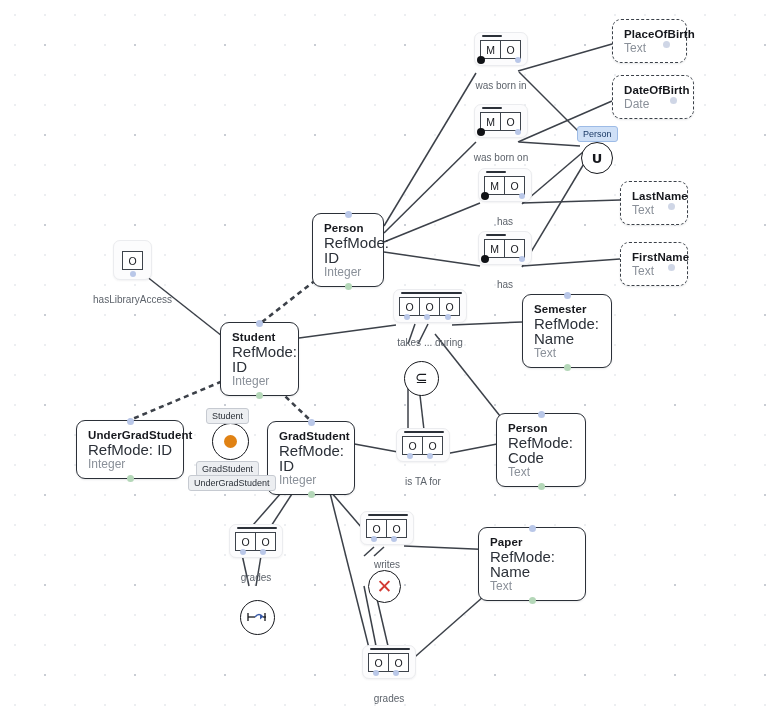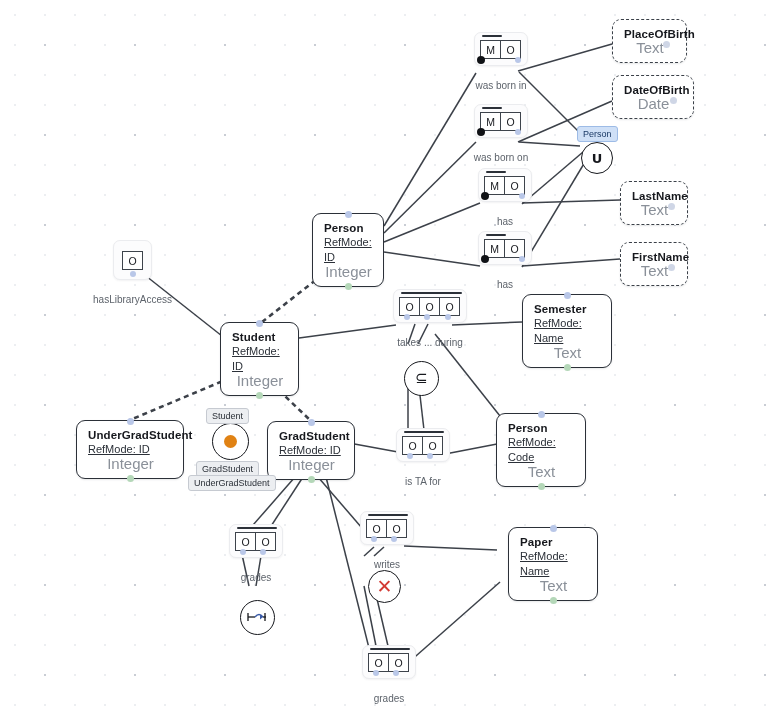--- a/index.html
+++ b/index.html
@@ -24,22 +24,22 @@
   .objbox{
     position:absolute;box-sizing:border-box;
     background:#ffffff;
     border:1.6px solid #2b3038;
     border-radius:9px;
     padding:7px 10px 7px 11px;
     box-shadow:0 1px 2px rgba(20,25,40,.10);
   }
   .objbox.value{ border-style:dashed; border-width:1.5px; border-color:#3a4048;}
   .objbox .ot-name{font-size:11.5px;font-weight:bold;color:#16181d;line-height:14px;letter-spacing:.1px;}
-  .objbox .ot-ref{font-size:11px;color:#2b3038;line-height:15px;text-decoration:underline;}
-  .objbox .ot-type{font-size:15px;color:#8a9099;line-height:14px;text-align:center;}
+  .objbox .ot-ref{font-size:15px;color:#2b3038;line-height:15px;}
+  .objbox .ot-type{font-size:12px;color:#8a9099;line-height:14px;}
   .handle{position:absolute;width:7px;height:7px;border-radius:50%;}
   .handle.top{top:-3.5px;left:50%;margin-left:-3.5px;background:#b9c7e8;}
   .handle.bot{bottom:-3.5px;left:50%;margin-left:-3.5px;background:#b4d7b8;}
 
   
   .fact{position:absolute;}
   .fact .ftwrap{
     position:relative;background:#fcfcfd;
     border:1px solid #ebecef;border-radius:7px;
     padding:7px 6px 6px 6px;
@@ -193,21 +193,21 @@
   </div>
 
   <div class="objbox" style="left:496px;top:413px;width:90px;">
     <div class="handle top"></div>
     <div class="ot-name">Person</div>
     <div class="ot-ref">RefMode: Code</div>
     <div class="ot-type">Text</div>
     <div class="handle bot"></div>
   </div>
 
-  <div class="objbox" style="left:508px;top:527px;width:90px;">
+  <div class="objbox" style="left:478px;top:527px;width:108px;">
     <div class="handle top"></div>
     <div class="ot-name">Paper</div>
     <div class="ot-ref">RefMode: Name</div>
     <div class="ot-type">Text</div>
     <div class="handle bot"></div>
   </div>
 
   <div class="objbox value" style="left:612px;top:19px;width:75px;">
     <div class="ot-name">PlaceOfBirth</div>
     <div class="ot-type">Text</div>

